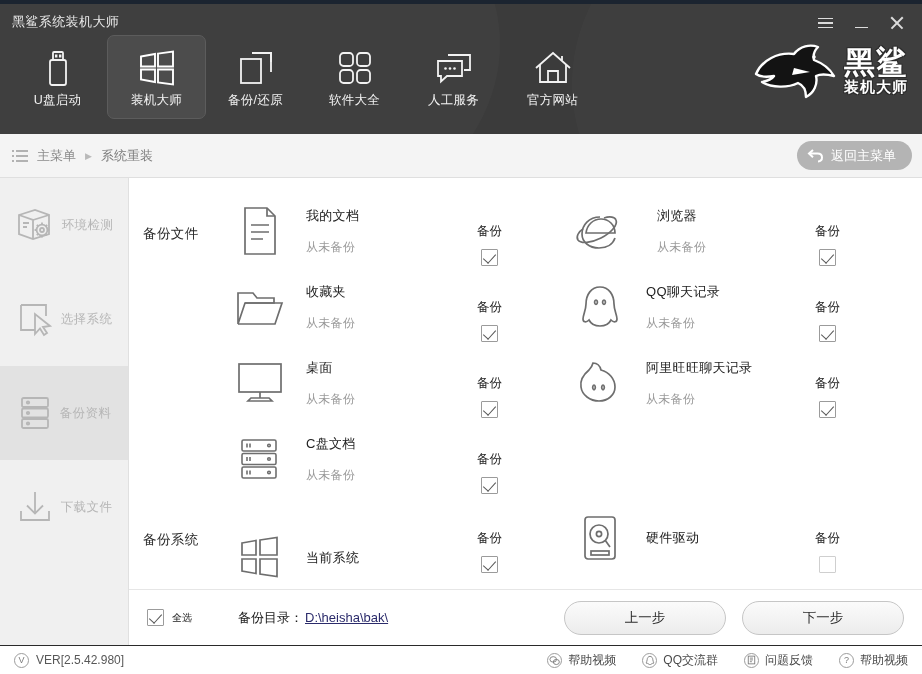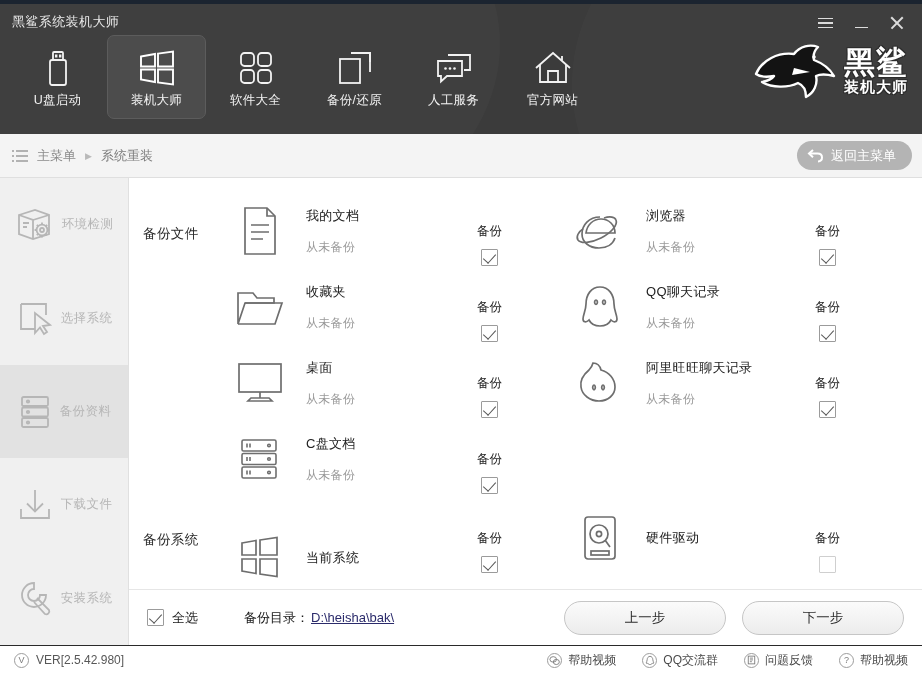--- a/index.html
+++ b/index.html
@@ -136,21 +136,21 @@
     width: 6px; height: 11px; border: solid #555; border-width: 0 1.9px 1.9px 0;
     transform: rotate(42deg);
   }
 
   
   .actions {
     height: 56px; flex: 0 0 56px; border-top: 1px solid #e6e6e6;
     display: flex; align-items: center; padding: 0 18px; position: relative;
   }
   .selall { display: flex; align-items: center; gap: 8px; cursor: pointer; }
-  .selall .lbl { font-size: 13px; color: #1a1a1a; }
+  .selall .lbl { font-size: 10px; color: #1a1a1a; }
   .dirwrap { margin-left: 46px; font-size: 13px; color: #1a1a1a; display:flex; align-items:center; }
   .dirlink { color: #2b2b6b; text-decoration: underline; cursor: pointer; margin-left: 2px; }
   .btns { position: absolute; right: 18px; display: flex; gap: 16px; }
   .pill {
     width: 162px; height: 34px; border-radius: 17px;
     border: 1px solid #c6c6c6;
     background: linear-gradient(#fbfbfb, #ececec);
     font-size: 13.5px; color: #2b2b2b; cursor: pointer;
     font-family: "Liberation Sans", sans-serif;
   }
@@ -221,38 +221,38 @@
             <path d="M3 19.5 L17 19.5 L17 32 L3 29.5 Z"></path>
             <path d="M20 19.5 L35 19.5 L35 34.5 L20 32.4 Z"></path>
           </svg>
         </div>
         <div class="navlabel">装机大师</div>
       </div>
 
       <div class="navitem">
         <div class="navicon">
           <svg width="36" height="36" viewBox="0 0 36 36" fill="none" stroke="#f2f2f2" stroke-width="1.8">
+            <path d="M14 3 H33 V22"></path>
+            <path d="M24 3 H33 V12"></path>
+            <rect x="3" y="9" width="20" height="24"></rect>
+          </svg>
+        </div>
+        <div class="navlabel">备份/还原</div>
+      </div>
+
+      <div class="navitem">
+        <div class="navicon">
+          <svg width="36" height="36" viewBox="0 0 36 36" fill="none" stroke="#f2f2f2" stroke-width="1.8">
             <rect x="3" y="3" width="13" height="13" rx="3.5"></rect>
             <rect x="20" y="3" width="13" height="13" rx="3.5"></rect>
             <rect x="3" y="20" width="13" height="13" rx="3.5"></rect>
             <rect x="20" y="20" width="13" height="13" rx="3.5"></rect>
           </svg>
         </div>
         <div class="navlabel">软件大全</div>
-      </div>
-
-      <div class="navitem">
-        <div class="navicon">
-          <svg width="36" height="36" viewBox="0 0 36 36" fill="none" stroke="#f2f2f2" stroke-width="1.8">
-            <path d="M14 3 H33 V22"></path>
-            <path d="M24 3 H33 V12"></path>
-            <rect x="3" y="9" width="20" height="24"></rect>
-          </svg>
-        </div>
-        <div class="navlabel">备份/还原</div>
       </div>
 
       <div class="navitem">
         <div class="navicon">
           <svg width="38" height="32" viewBox="0 0 38 32" fill="none" stroke="#f2f2f2" stroke-width="1.8">
             <path d="M13 3 H35 V18 H29"></path>
             <path d="M3 9 H27 V24 H12 L6 29.5 V24 H3 Z"></path>
             <circle cx="10.5" cy="16.5" r="1.3" fill="#f2f2f2" stroke="none"></circle>
             <circle cx="15" cy="16.5" r="1.3" fill="#f2f2f2" stroke="none"></circle>
             <circle cx="19.5" cy="16.5" r="1.3" fill="#f2f2f2" stroke="none"></circle>
@@ -356,27 +356,20 @@
 
       <div class="sideitem">
         <svg width="38" height="36" viewBox="0 0 38 36" fill="none" stroke="#b6b6b6" stroke-width="1.8">
           <path d="M19 3 V24"></path>
           <path d="M11 16.5 L19 24.5 L27 16.5"></path>
           <path d="M5 22 V31 H33 V22"></path>
         </svg>
         <div class="sidelabel">下载文件</div>
       </div>
 
-      <div class="sideitem">
-        <svg width="38" height="38" viewBox="0 0 38 38" fill="none" stroke="#b6b6b6" stroke-width="1.8">
-          <path d="M18 4 A12 12 0 1 0 30 16 L24 16 A6 6 0 1 1 18 10 Z"></path>
-          <path d="M21 19 L33 31 A3 3 0 0 1 29 35 L18 23"></path>
-        </svg>
-        <div class="sidelabel">安装系统</div>
-      </div>
     </div>
 
     <div class="content">
       <div class="grid">
 
         <div class="secLabel" style="left:14px; top:47px;">备份文件</div>
         <div class="secLabel" style="left:14px; top:353px;">备份系统</div>
 
         <div class="item" style="left:103px; top:25px;">
           <div class="itemicon">
@@ -389,21 +382,21 @@
           <div class="itemtexts">
             <div class="itemname">我的文档</div>
             <div class="itemsub">从未备份</div>
           </div>
         </div>
         <div class="chk" style="left:348px; top:45px;">
           <span class="chklabel">备份</span>
           <span class="box on"></span>
         </div>
 
-        <div class="item" style="left:443px; top:25px;">
+        <div class="item" style="left:443px; top:25px;gap:11px;">
           <div class="itemicon">
             <svg width="52" height="48" viewBox="0 0 52 48" fill="none" stroke="#6e6e6e" stroke-width="1.7">
               <path d="M26 10 C15 10 8 18 8 27 C8 35 15 41 25 41 C33 41 39 37 41 31"></path>
               <path d="M9 22 C4 25 2 30 4 33 C7 37 17 36 27 31 C37 26 44 18 42 13 C41 10 36 9 30 11"></path>
               <path d="M12 26 H41 C41 18 35 12 27 12 C19 12 13 18 12 26 Z"></path>
             </svg>
           </div>
           <div class="itemtexts">
             <div class="itemname">浏览器</div>
             <div class="itemsub">从未备份</div>

